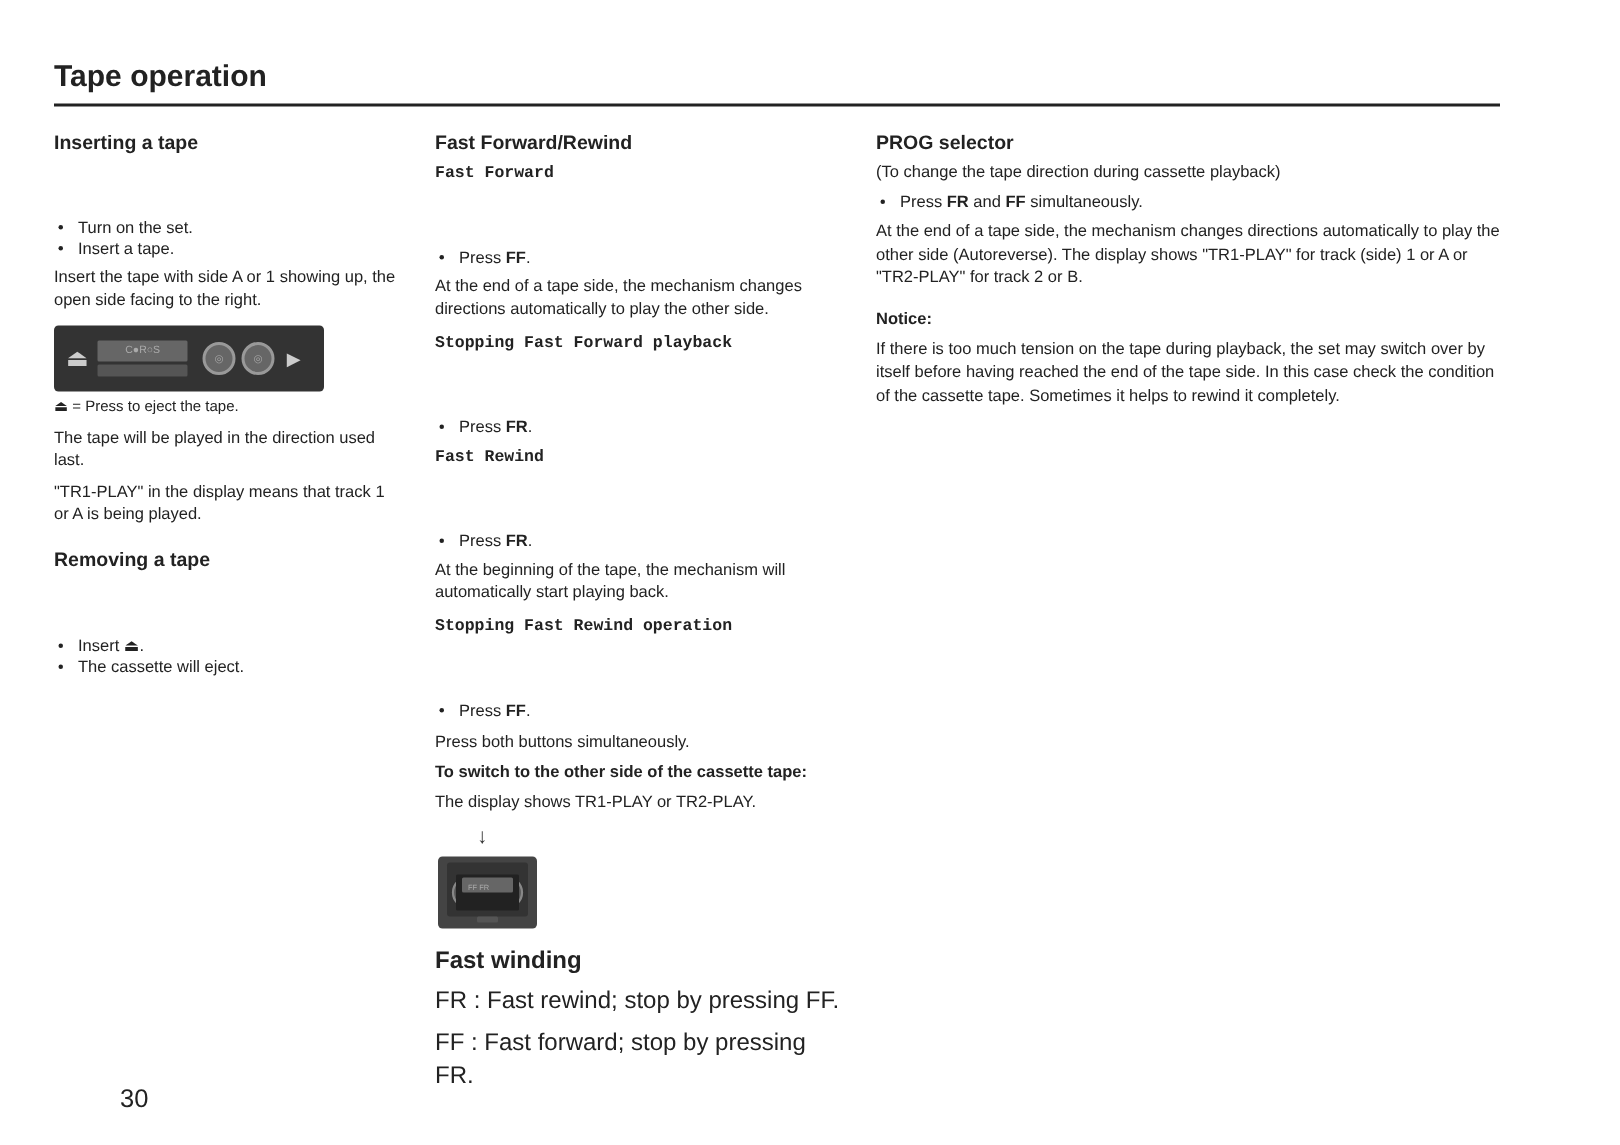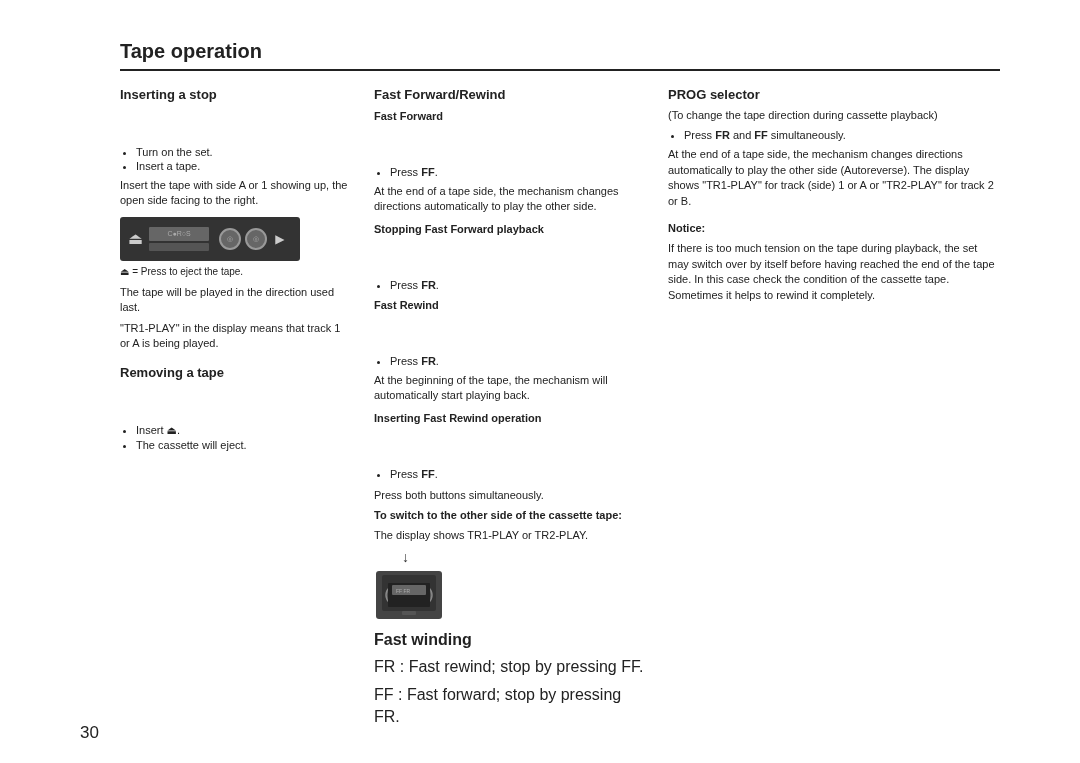--- a/index.html
+++ b/index.html
@@ -8,21 +8,21 @@
       height: 763px;
       background: #ffffff;
       font-family: Arial, Helvetica, sans-serif;
       font-size: 11px;
       color: #222;
       overflow: hidden;
     }
     .page {
       width: 1080px;
       height: 763px;
-      padding: 40px 80px 30px 120px;
+      padding: 40px 80px 30px 36px;
       position: relative;
     }
     .page-title {
       font-size: 20px;
       font-weight: bold;
       margin-bottom: 16px;
       border-bottom: 2px solid #222;
       padding-bottom: 6px;
       display: inline-block;
       width: 100%;
@@ -46,20 +46,21 @@
     .section-title {
       font-size: 13px;
       font-weight: bold;
       margin-bottom: 6px;
     }
     .sub-section-title {
       font-size: 11px;
       font-weight: bold;
       margin-bottom: 3px;
       margin-top: 8px;
+      font-family: Liberation Mono, monospace;
     }
     ul {
       list-style: disc;
       padding-left: 16px;
       margin-bottom: 6px;
       margin-top: 44px;
     }
     ul li {
       margin-bottom: 2px;
       font-size: 11px;
@@ -112,21 +113,21 @@
   </style>
 </head>
 <body>
 
 <div class="page">
   <div class="page-title">Tape operation</div>
 
   <div class="columns">
 
     <div class="col-left">
-      <div class="section-title">Inserting a stop</div>
+      <div class="section-title">Inserting a tape</div>
       <ul>
         <li>Turn on the set.</li>
         <li>Insert a tape.</li>
       </ul>
       <p>Insert the tape with side A or 1 showing up, the open side facing to the right.</p>
 
       <div class="tape-image">
         <div style="color:#ccc;font-size:16px;">⏏</div>
         <div style="display:flex;flex-direction:column;align-items:center;gap:2px;">
           <div style="background:#666;width:60px;height:14px;border-radius:1px;display:flex;align-items:center;justify-content:center;">
@@ -169,21 +170,21 @@
       <ul>
         <li>Press <span class="bold">FR</span>.</li>
       </ul>
 
       <div class="sub-section-title">Fast Rewind</div>
       <ul>
         <li>Press <span class="bold">FR</span>.</li>
       </ul>
       <p>At the beginning of the tape, the mechanism will automatically start playing back.</p>
 
-      <div class="sub-section-title">Inserting Fast Rewind operation</div>
+      <div class="sub-section-title">Stopping Fast Rewind operation</div>
       <ul>
         <li>Press <span class="bold">FF</span>.</li>
       </ul>
 
       <div style="margin-top:8px;">
         <p>Press both buttons simultaneously.</p>
         <p><span class="bold">To switch to the other side of the cassette tape:</span></p>
         <p>The display shows TR1-PLAY or TR2-PLAY.</p>
       </div>
 

